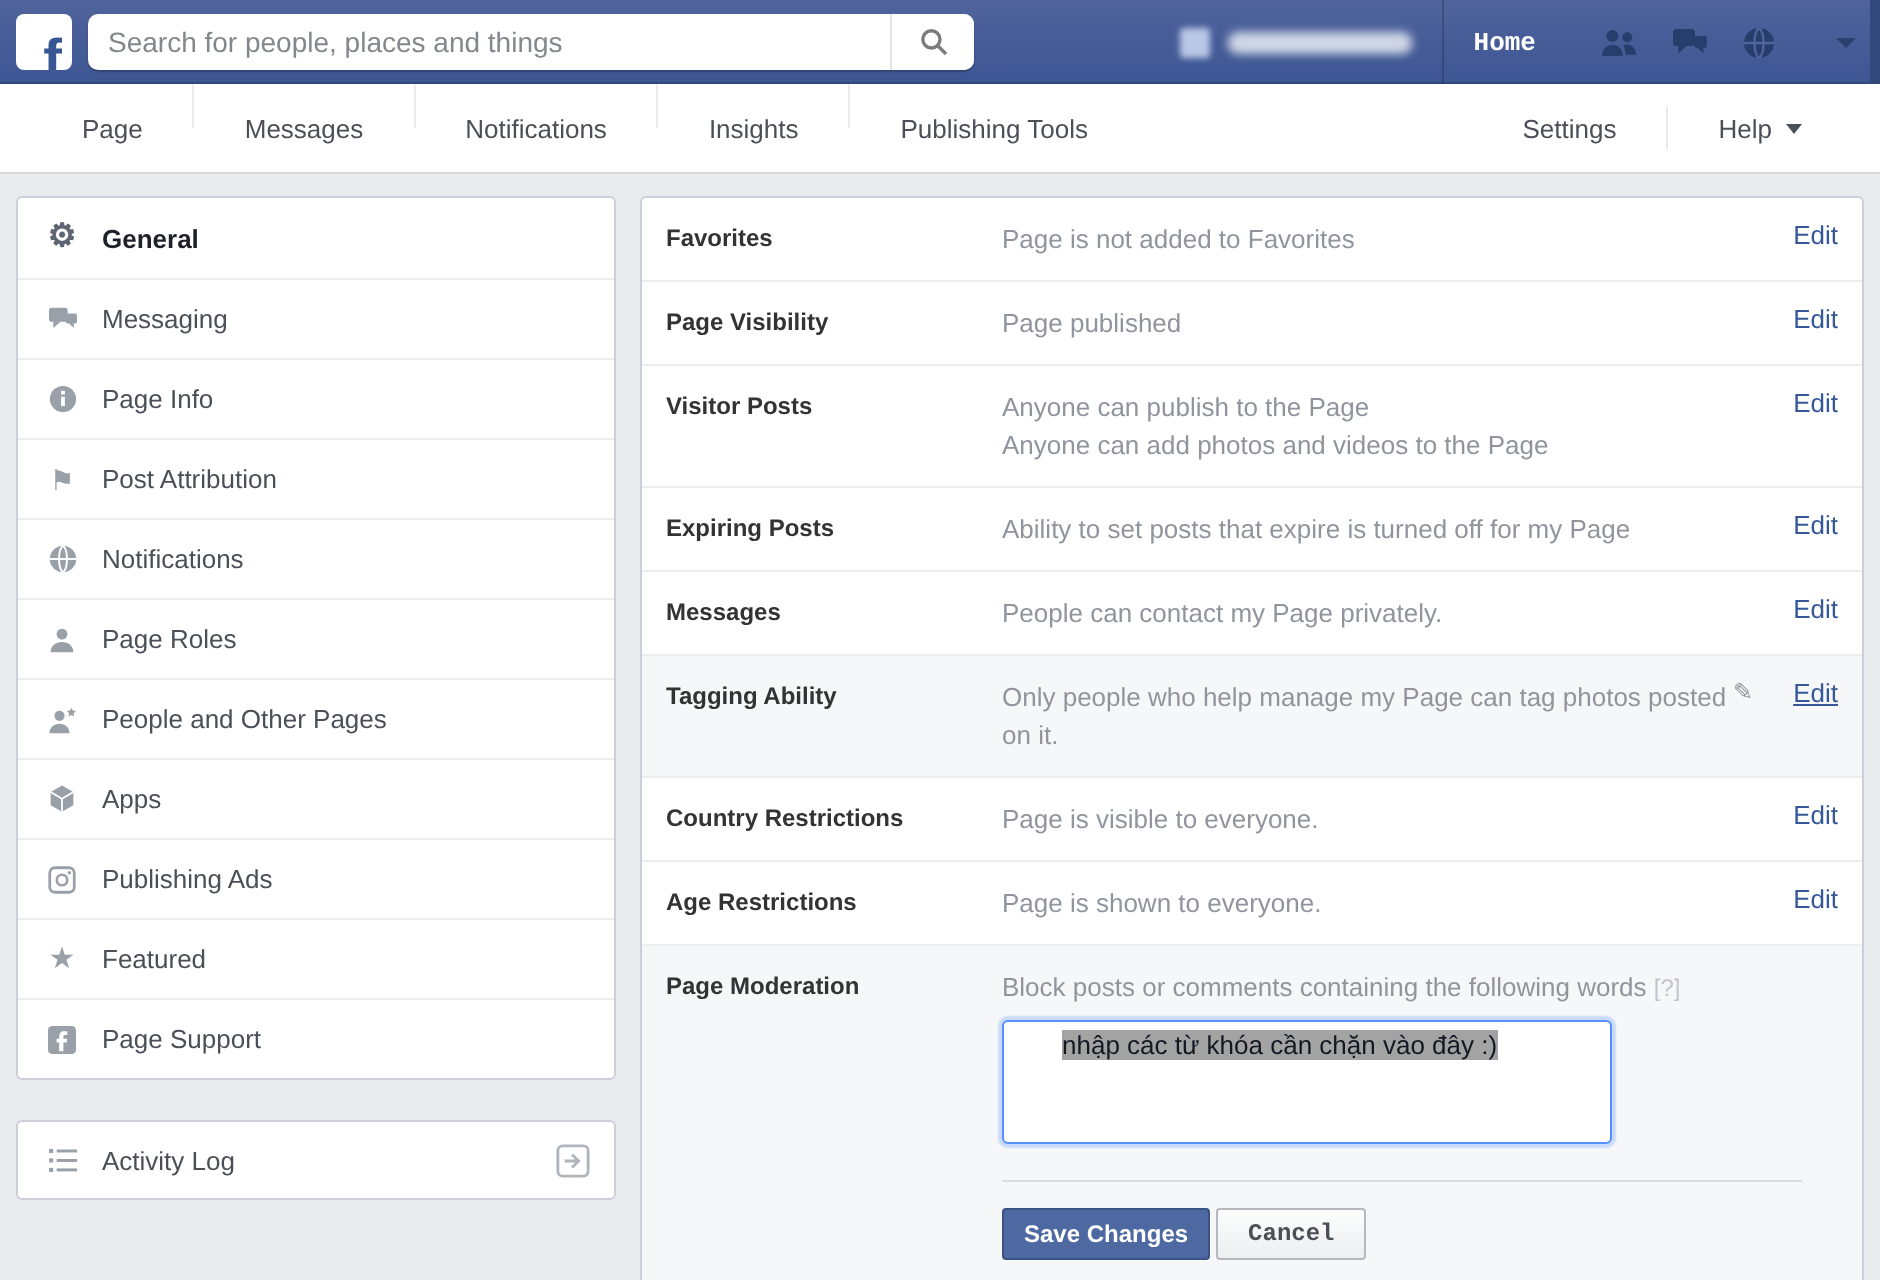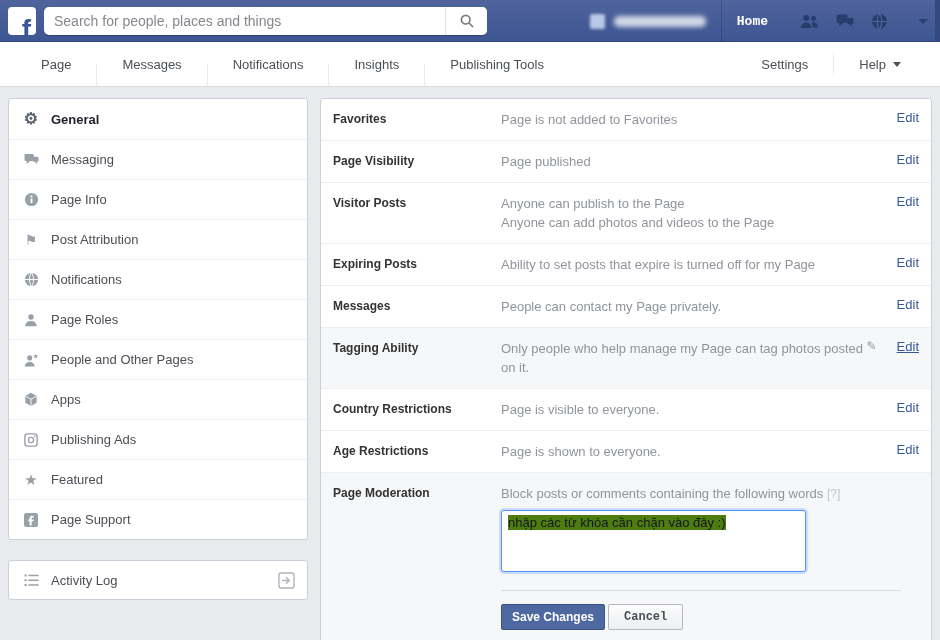--- a/index.html
+++ b/index.html
@@ -52,21 +52,21 @@
     border-top:5px solid #2b406e; margin-left:30px; cursor:pointer;
   }
   .scroll-strip { position:absolute; right:0; top:0; width:5px; height:42px; background:#33497e; }
 
   
   .navbar {
     position:absolute; top:42px; left:0; width:940px; height:45px;
     background:#fff; border-bottom:1px solid #d8dade;
     display:flex; align-items:center;
   }
-  .nav-tabs { display:flex; align-items:flex-end; height:100%; margin-left:16px; }
+  .nav-tabs { display:flex; align-items:flex-start; height:100%; margin-left:16px; }
   .nav-tab {
     padding:0 25px; font-size:13px; color:#4b4f56; height:100%;
     display:flex; align-items:center; cursor:pointer; white-space:nowrap;
   }
   .nav-sep { width:1px; height:22px; background:#e9ebee; }
   .nav-right { margin-left:auto; display:flex; align-items:center; height:100%; margin-right:14px; }
   .help-caret {
     width:0; height:0; border-left:4px solid transparent; border-right:4px solid transparent;
     border-top:5px solid #4b4f56; margin-left:7px;
   }
@@ -120,21 +120,21 @@
   .mod { background:#f6f7f8; padding-bottom:16px; }
   .mod-content { flex:1; display:flex; flex-direction:column; }
   .mod-desc { font-size:13px; color:#90949c; padding-top:2px; }
   .help-q { color:#c0c4cc; font-size:12px; cursor:pointer; }
   .textarea-mock {
     margin-top:9px; width:305px; height:62px; background:#fff;
     border:1px solid #5890ff; border-radius:3px;
     box-shadow:0 0 1px 2px rgba(88,144,255,.28);
     padding:3px 6px; font-size:13px; color:#141823; cursor:text; line-height:17px;
   }
-  .textarea-mock .sel { background:#4d7c0f; }
+  .textarea-mock .sel { background:#a3a3a3;margin-left:23px; }
   .mod-divider { margin-top:18px; border-top:1px solid #d8dbe0; width:400px; }
   .mod-buttons { margin-top:13px; display:flex; gap:3px; }
   .btn-primary {
     background:#4e69a2; border:1px solid #3a5384; color:#fff; font-weight:bold;
     font-size:12px; padding:5px 10px; border-radius:2px; cursor:pointer; font-family:inherit;
   }
   .btn-secondary {
     background:linear-gradient(#fdfdfd,#eceef0); border:1px solid #b5b8bf; color:#4b4f56;
     font-weight:bold; font-size:12px; padding:5px 15px; border-radius:2px; cursor:pointer; font-family:Liberation Mono, monospace;
   }

